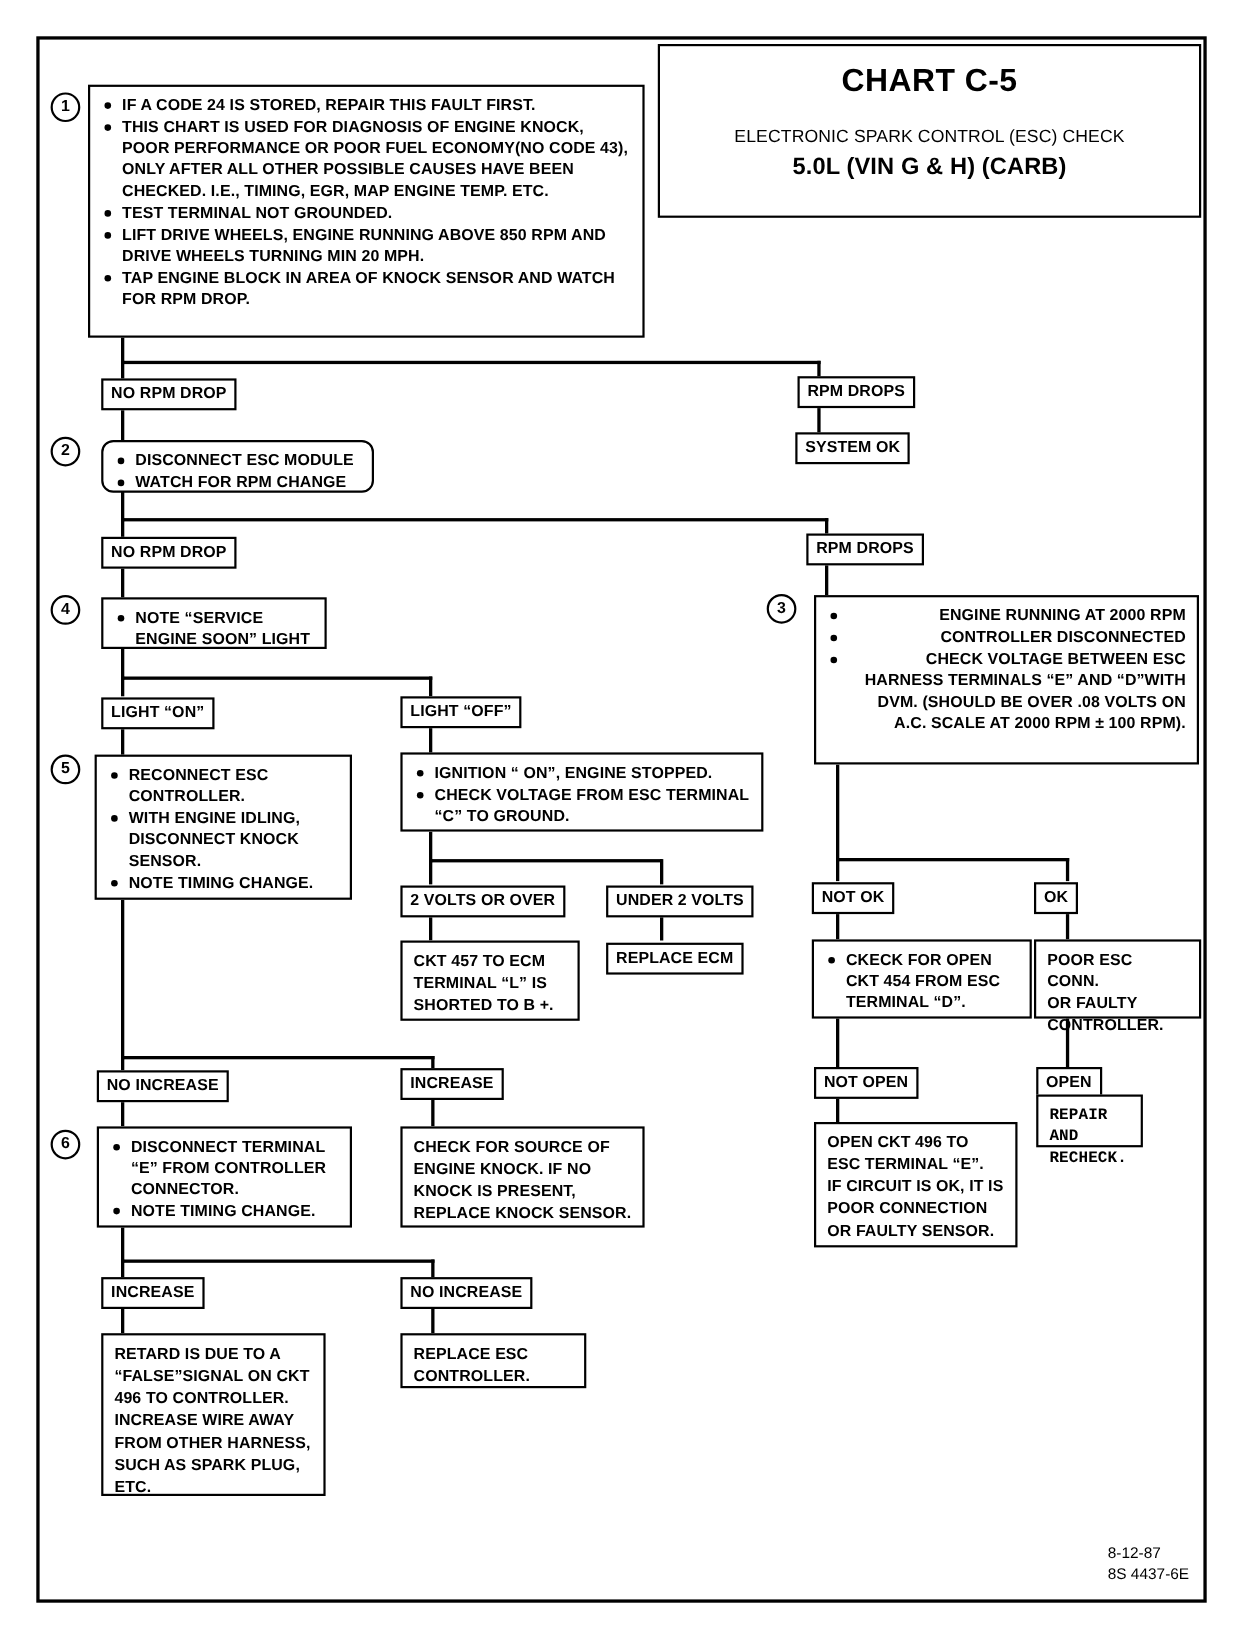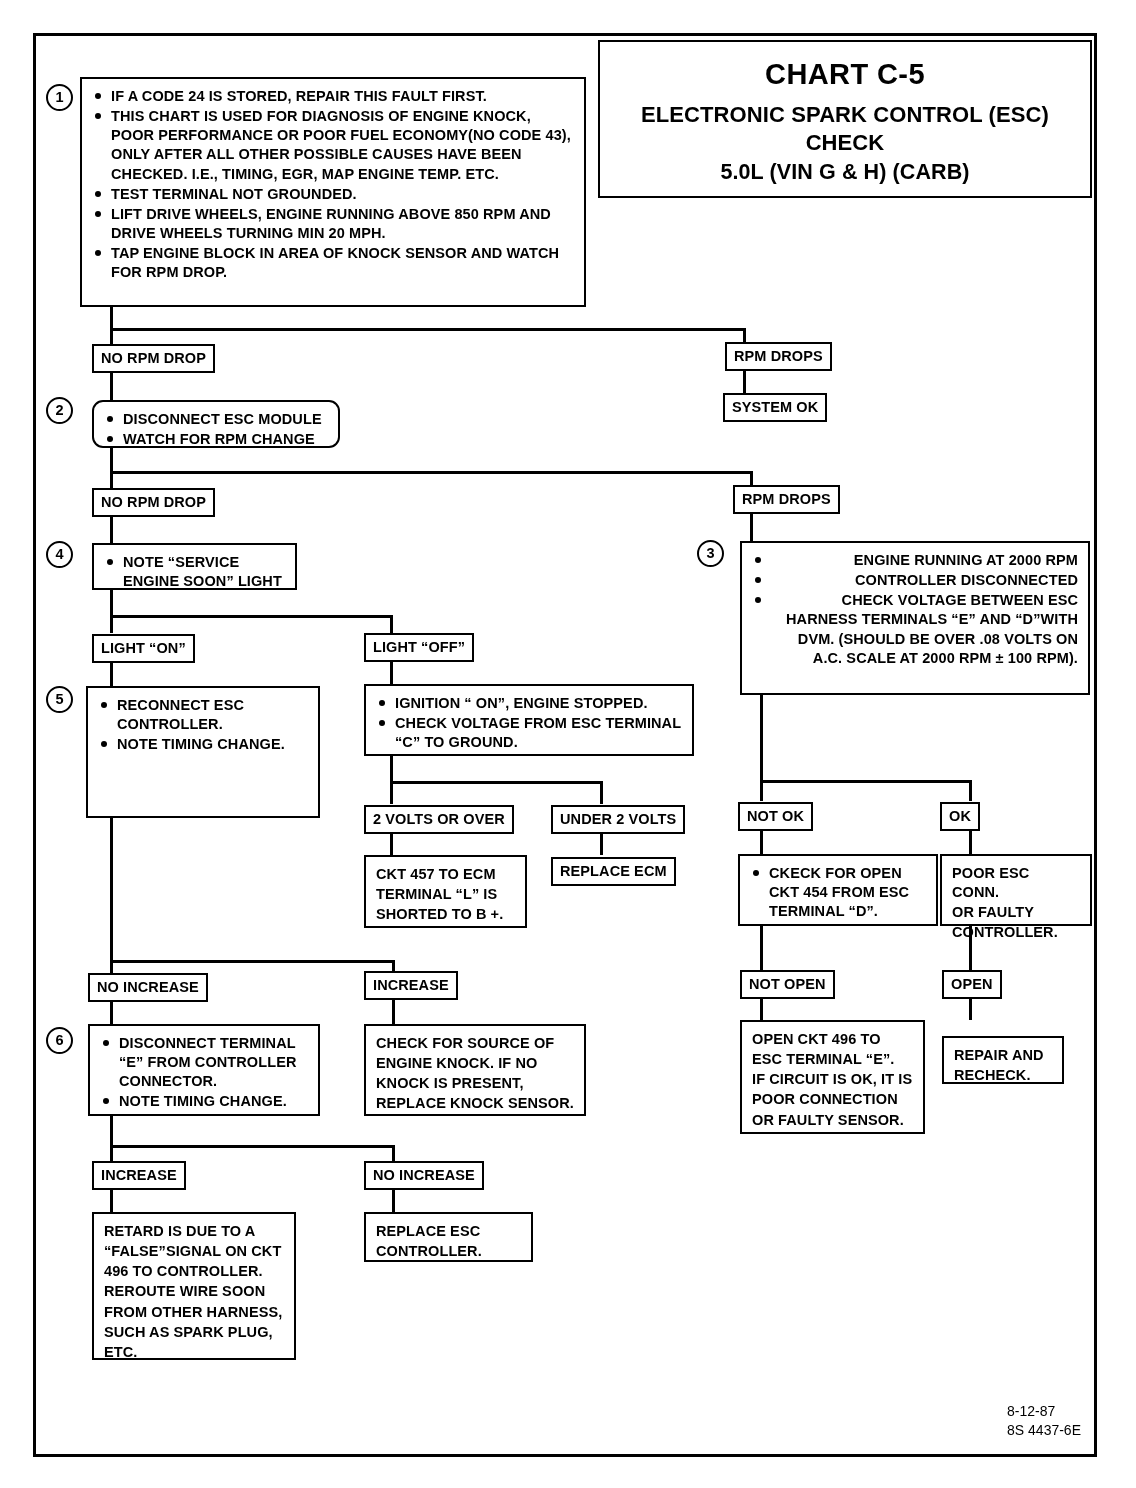--- a/index.html
+++ b/index.html
@@ -100,23 +100,23 @@
     text-align: center;
     color: #000;
   }
   #title-box .t1 {
     font-size: 29px;
     font-weight: bold;
     margin-top: 16px;
     letter-spacing: 0.4px;
   }
   #title-box .t2 {
-    font-size: 22px;
-    font-weight: bold;
-    margin-top: 10px;
+    font-size: 16px;
+    font-weight: normal;
+    margin-top: 24px;
     letter-spacing: 0.1px;
     line-height: 1.25;
   }
   #title-box .t3 {
     font-size: 21.5px;
     font-weight: bold;
     margin-top: 4px;
     letter-spacing: 0.1px;
   }
   #footer {
@@ -262,20 +262,21 @@
     </ul>
   </div>
 
   <div class="box label-box" style="left:92px; top:634px;">LIGHT “ON”</div>
 
   <div class="box label-box" style="left:364px; top:633px;">LIGHT “OFF”</div>
 
   <div class="box text-box" style="left:86px; top:686px; width:234px; height:132px;">
     <ul class="bullets">
       <li>RECONNECT ESC CONTROLLER.</li>
+      <li>WITH ENGINE IDLING, DISCONNECT KNOCK SENSOR.</li>
       <li>NOTE TIMING CHANGE.</li>
     </ul>
   </div>
 
   <div class="box text-box" style="left:364px; top:684px; width:330px; height:72px;">
     <ul class="bullets">
       <li>IGNITION “ ON”, ENGINE STOPPED.</li>
       <li>CHECK VOLTAGE FROM ESC TERMINAL “C” TO GROUND.</li>
     </ul>
   </div>
@@ -313,21 +314,21 @@
   <div class="box label-box" style="left:942px; top:970px;">OPEN</div>
 
   <div class="box text-box plain-lines" style="left:740px; top:1020px; width:185px; height:114px;">
     <div>OPEN CKT 496 TO</div>
     <div>ESC TERMINAL “E”.</div>
     <div>IF CIRCUIT IS OK, IT IS</div>
     <div>POOR CONNECTION</div>
     <div>OR FAULTY SENSOR.</div>
   </div>
 
-  <div class="box text-box plain-lines" style="left:942px; top:1036px; width:122px; height:48px;">
+  <div class="box text-box plain-lines" style="left:942px; top:995px; width:97px; height:48px;font-family:Liberation Mono, monospace;">
     <div>REPAIR AND</div>
     <div>RECHECK.</div>
   </div>
 
   <div class="box label-box" style="left:88px; top:973px;">NO INCREASE</div>
 
   <div class="box label-box" style="left:364px; top:971px;">INCREASE</div>
 
   <div class="box text-box" style="left:88px; top:1024px; width:232px; height:92px;">
     <ul class="bullets">
@@ -344,21 +345,21 @@
   </div>
 
   <div class="box label-box" style="left:92px; top:1161px;">INCREASE</div>
 
   <div class="box label-box" style="left:364px; top:1161px;">NO INCREASE</div>
 
   <div class="box text-box plain-lines" style="left:92px; top:1212px; width:204px; height:148px;">
     <div>RETARD IS DUE TO A</div>
     <div>“FALSE”SIGNAL ON CKT</div>
     <div>496 TO CONTROLLER.</div>
-    <div>REROUTE WIRE SOON</div>
+    <div>INCREASE WIRE AWAY</div>
     <div>FROM OTHER HARNESS,</div>
     <div>SUCH AS SPARK PLUG,</div>
     <div>ETC.</div>
   </div>
 
   <div class="box text-box plain-lines" style="left:364px; top:1212px; width:169px; height:50px;">
     <div>REPLACE ESC</div>
     <div>CONTROLLER.</div>
   </div>
 

